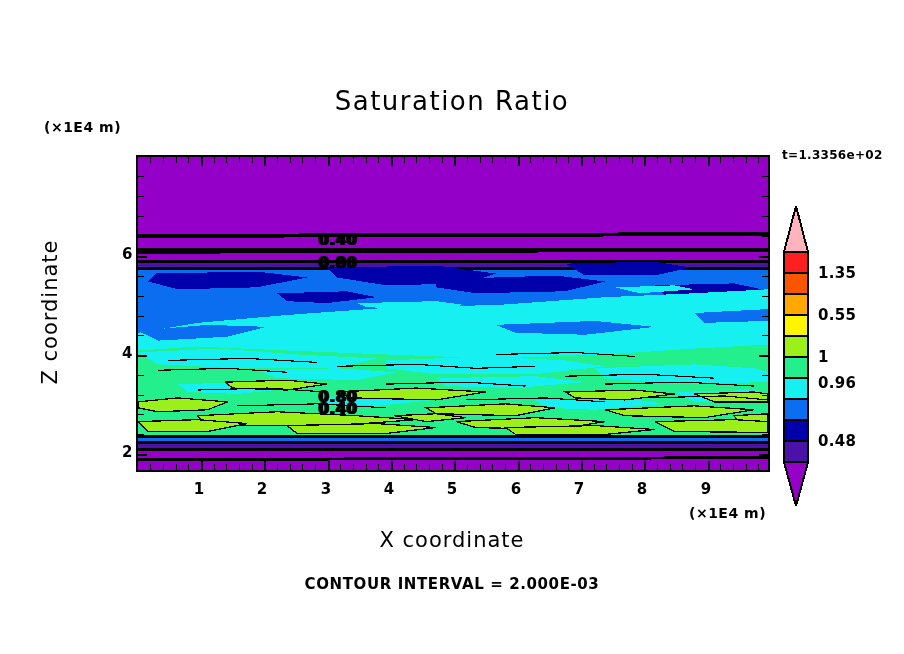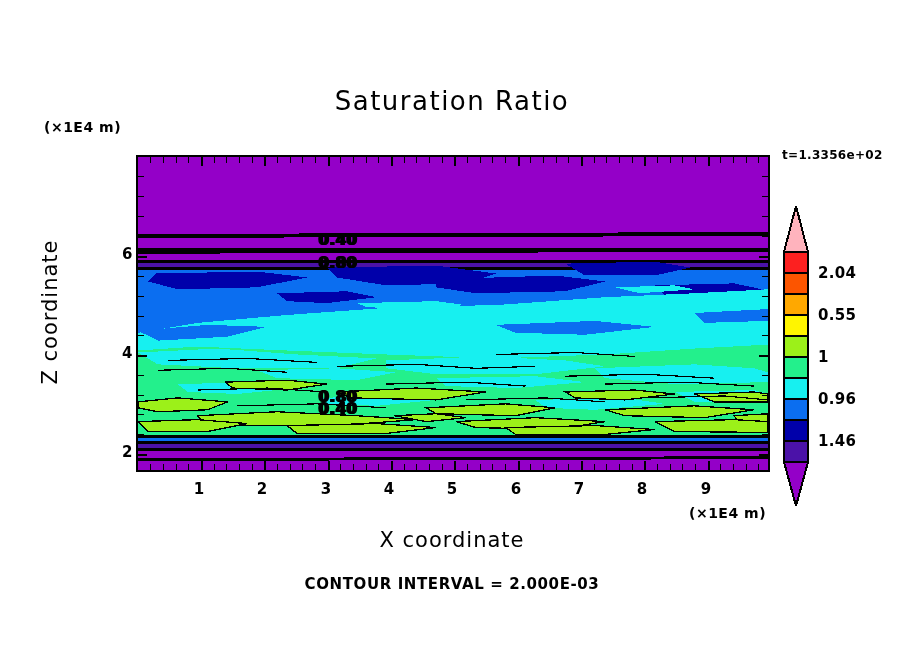--- a/index.html
+++ b/index.html
@@ -337,17 +337,17 @@
     <rect x="2" y="151" width="24" height="21" fill="#23f08c" stroke="#000" stroke-width="2"></rect>
     <rect x="2" y="172" width="24" height="21" fill="#17f0f0" stroke="#000" stroke-width="2"></rect>
     <rect x="2" y="193" width="24" height="21" fill="#0b6ef0" stroke="#000" stroke-width="2"></rect>
     <rect x="2" y="214" width="24" height="21" fill="#0000aa" stroke="#000" stroke-width="2"></rect>
     <rect x="2" y="235" width="24" height="21" fill="#4b12a8" stroke="#000" stroke-width="2"></rect>
 
     <polygon points="14,300 2,256 26,256" fill="#9400c8" stroke="#000" stroke-width="2"></polygon>
   </svg>
 </div>
 
-<div class="cblab" style="top:273px">2.04</div>
+<div class="cblab" style="top:273px">1.35</div>
 <div class="cblab" style="top:315px">0.55</div>
 <div class="cblab" style="top:357px">1</div>
-<div class="cblab" style="top:399px">0.96</div>
-<div class="cblab" style="top:441px">1.46</div>
+<div class="cblab" style="top:383px">0.96</div>
+<div class="cblab" style="top:441px">0.48</div>
 
 </body></html>

